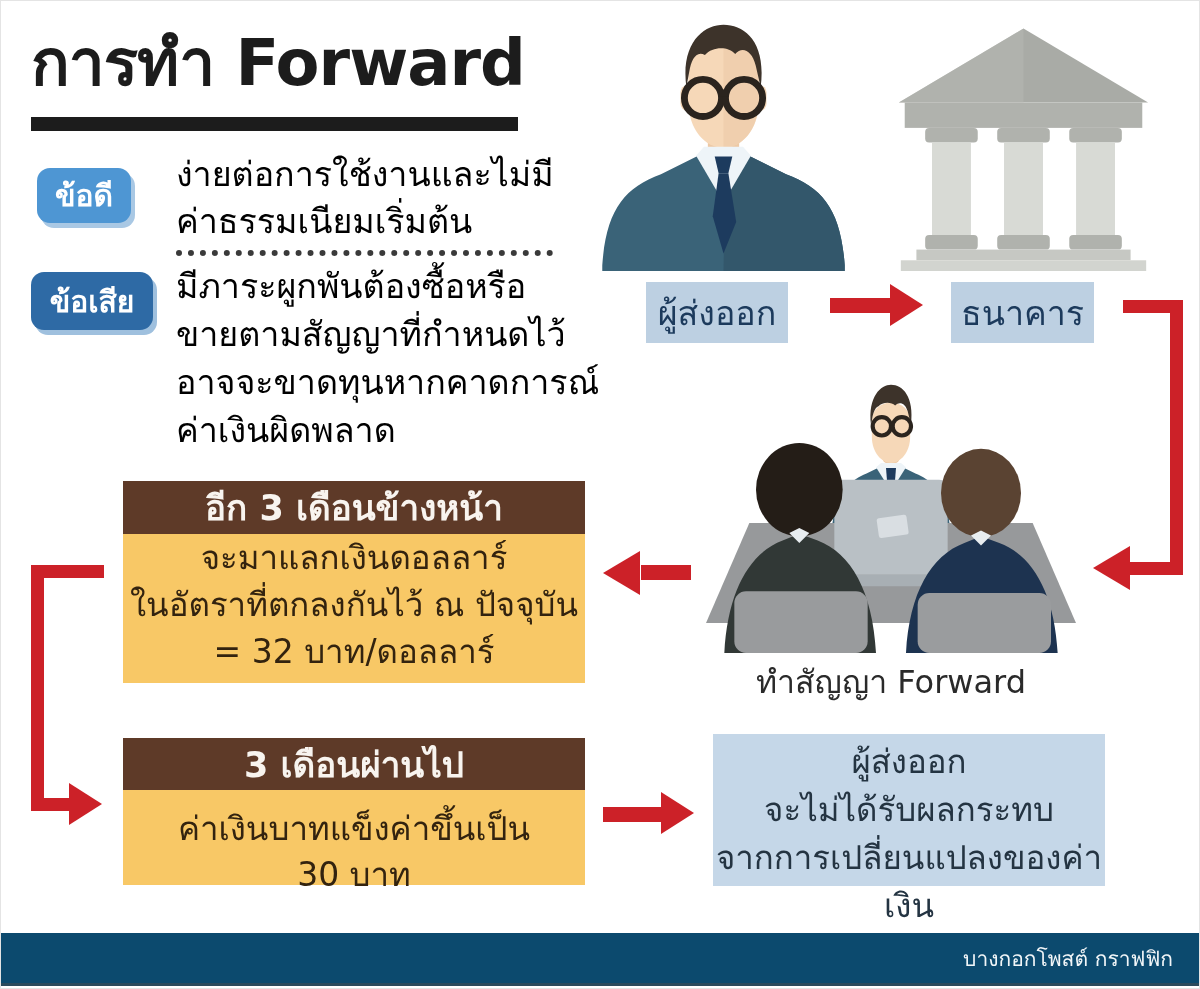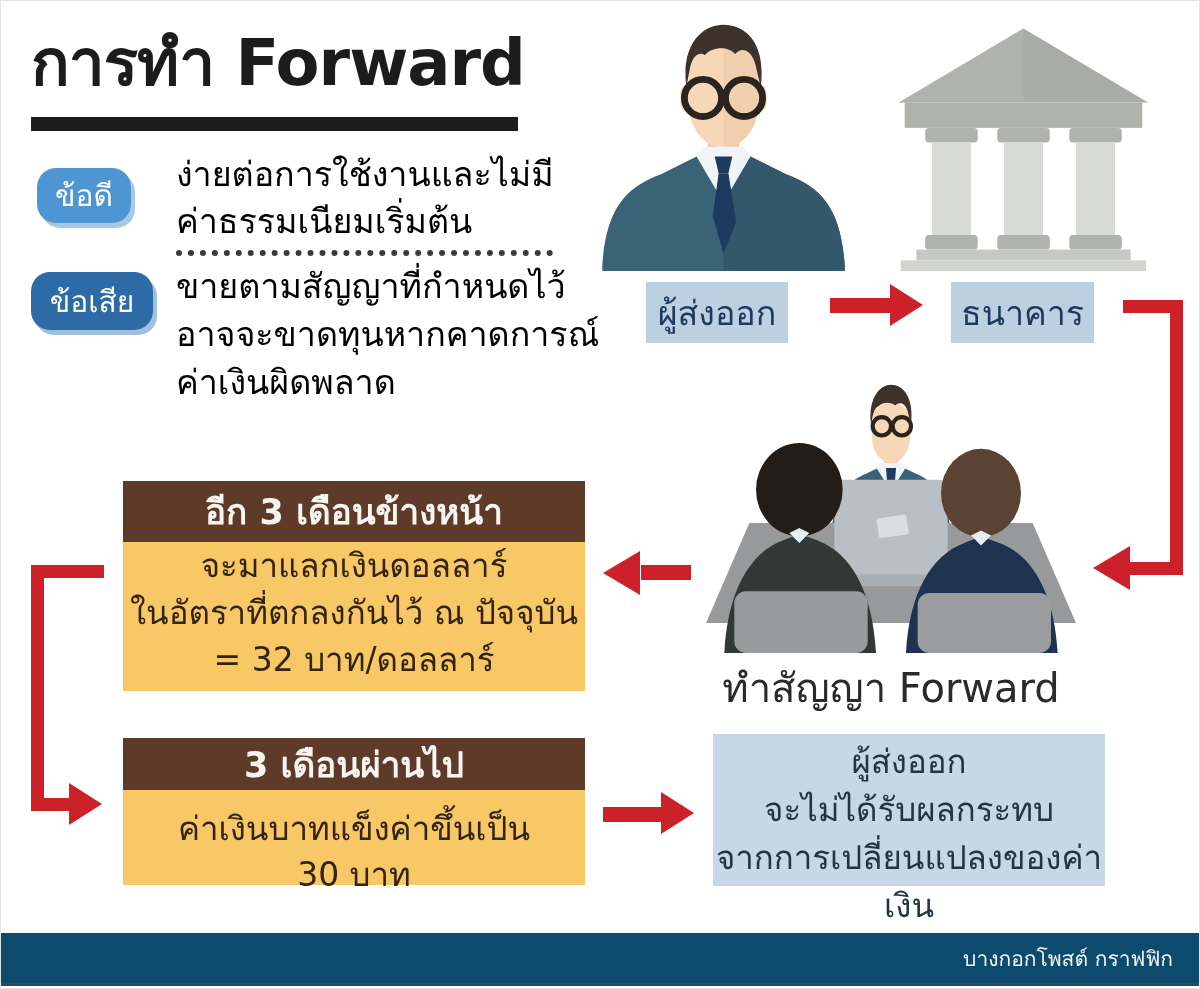--- a/index.html
+++ b/index.html
@@ -10,54 +10,54 @@
     background:#ffffff; overflow:hidden; border:1px solid #e4e4e4;
   }
   .abs { position:absolute; }
 
   
   .title { left:30px; top:10px; font-size:64px; font-weight:800; color:#1c1c1c; letter-spacing:-1px; }
   .title-rule { left:30px; top:116px; width:487px; height:14px; background:#1c1c1c; }
 
   
   .badge {
-    color:#ffffff; font-weight:400; font-size:30px; text-align:center;
-    border-radius:19px; display:flex; align-items:center; justify-content:center;
+    color:#ffffff; font-weight:700; font-size:30px; text-align:center;
+    border-radius:13px; display:flex; align-items:center; justify-content:center;
   }
   .badge-pros { left:36px; top:167px; width:94px; height:55px; background:#4e96d3; box-shadow:4px 5px 0 #a9c8e4; }
   .badge-cons { left:30px; top:271px; width:122px; height:58px; background:#2e6aa5; box-shadow:4px 5px 0 #9fc0de; }
   .pc-text { font-size:34px; color:#000000; }
   .pros-text { left:175px; top:150px; line-height:47px; }
   .cons-text { left:175px; top:261px; line-height:48px; }
   .dotline { left:175px; top:249px; width:377px; height:0; border-top:6px dotted #3a3a3a; }
 
   
   .tbox { left:122px; width:462px; }
   .tbox-header {
     background:#5e3a28; color:#f8f4ef; font-weight:700; font-size:35px;
     display:flex; align-items:center; justify-content:center; width:100%;
   }
   .tbox-body {
     background:#f8c866; color:#33230f; font-size:33px; text-align:center; width:100%;
   }
   .box1 { top:480px; }
-  .box1 .tbox-header { height:61px;text-align:center; }
+  .box1 .tbox-header { height:53px;text-align:center; }
   .box1 .tbox-body { height:149px; line-height:47px; padding-top:0; }
   .box2 { top:737px; }
   .box2 .tbox-header { height:52px; }
   .box2 .tbox-body { height:95px; line-height:46px; padding-top:16px; }
 
   
   .flow-label {
     background:#bdd0e2; color:#1c3a5c; font-size:34px;
     display:flex; align-items:center; justify-content:center;
   }
   .lbl-exporter { left:645px; top:281px; width:142px; height:61px; }
   .lbl-bank { left:950px; top:281px; width:143px; height:61px; }
-  .meeting-caption { left:690px; top:655px; width:400px; text-align:center; font-size:40px; color:#2a2a2a; font-weight:500; }
+  .meeting-caption { left:690px; top:655px; width:400px; text-align:center; font-size:32px; color:#2a2a2a; font-weight:500; }
   .result-box {
     left:712px; top:733px; width:392px; height:152px; background:#c5d7e8;
     color:#243442; font-size:33px; text-align:center; line-height:48px; padding-top:4px;
   }
 
   
   .red { background:#cc2128; }
   .head-r { width:0; height:0; border-left:33px solid #cc2128; border-top:21px solid transparent; border-bottom:21px solid transparent; }
   .head-l { width:0; height:0; border-right:37px solid #cc2128; border-top:22px solid transparent; border-bottom:22px solid transparent; }
 
@@ -83,20 +83,21 @@
     <div>ง่ายต่อการใช้งานและไม่มี</div>
     <div>ค่าธรรมเนียมเริ่มต้น</div>
   </div>
 
   <div class="abs dotline"></div>
 
   <div class="abs badge badge-cons">
     <span>ข้อเสีย</span>
   </div>
   <div class="abs pc-text cons-text">
+    <div>มีภาระผูกพันต้องซื้อหรือ</div>
     <div>ขายตามสัญญาที่กำหนดไว้</div>
     <div>อาจจะขาดทุนหากคาดการณ์</div>
     <div>ค่าเงินผิดพลาด</div>
   </div>
 
   <svg class="abs" style="left:595px; top:8px;" width="255" height="262" viewBox="0 0 260 268">
     <path d="M6,262 C10,206 28,183 66,169 L104,150 L156,150 L194,169 C232,183 250,206 254,262 L254,268 L6,268 Z" fill="#3a6378"></path>
     <path d="M130,268 L254,268 L254,262 C250,206 232,183 194,169 L156,150 L132,153 Z" fill="#33576b"></path>
     <rect x="114" y="112" width="32" height="42" rx="8" fill="#edc9a5"></rect>
     <rect x="86" y="78" width="14" height="26" rx="7" fill="#f4d4b2"></rect>

